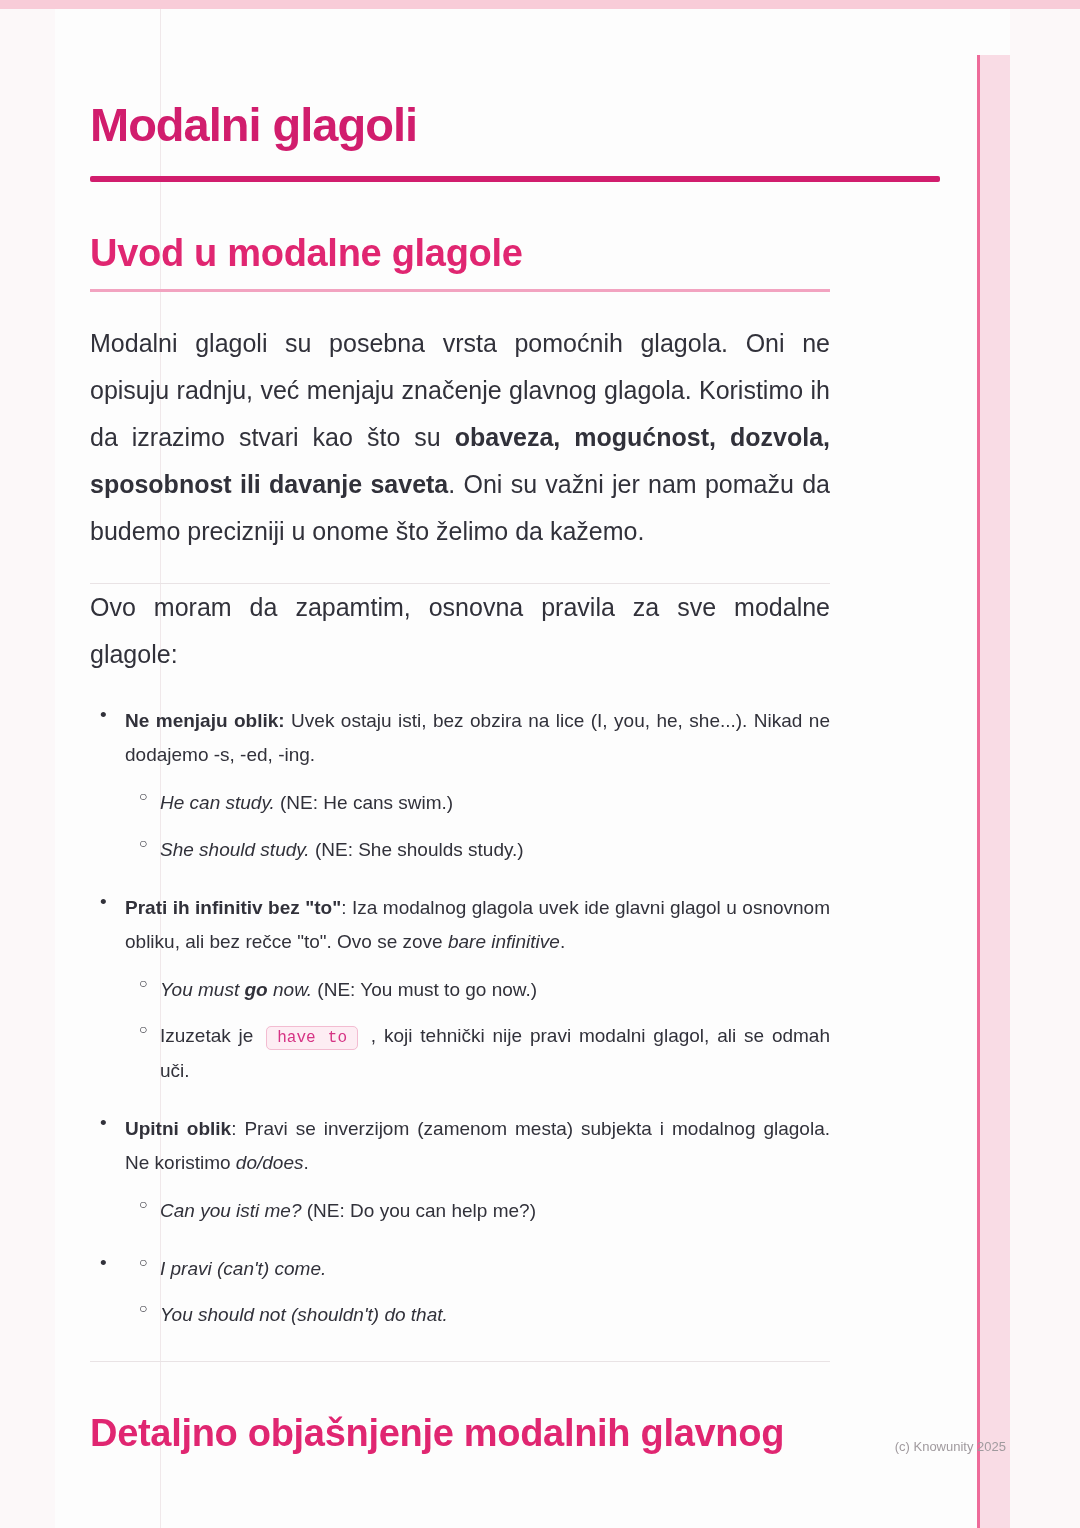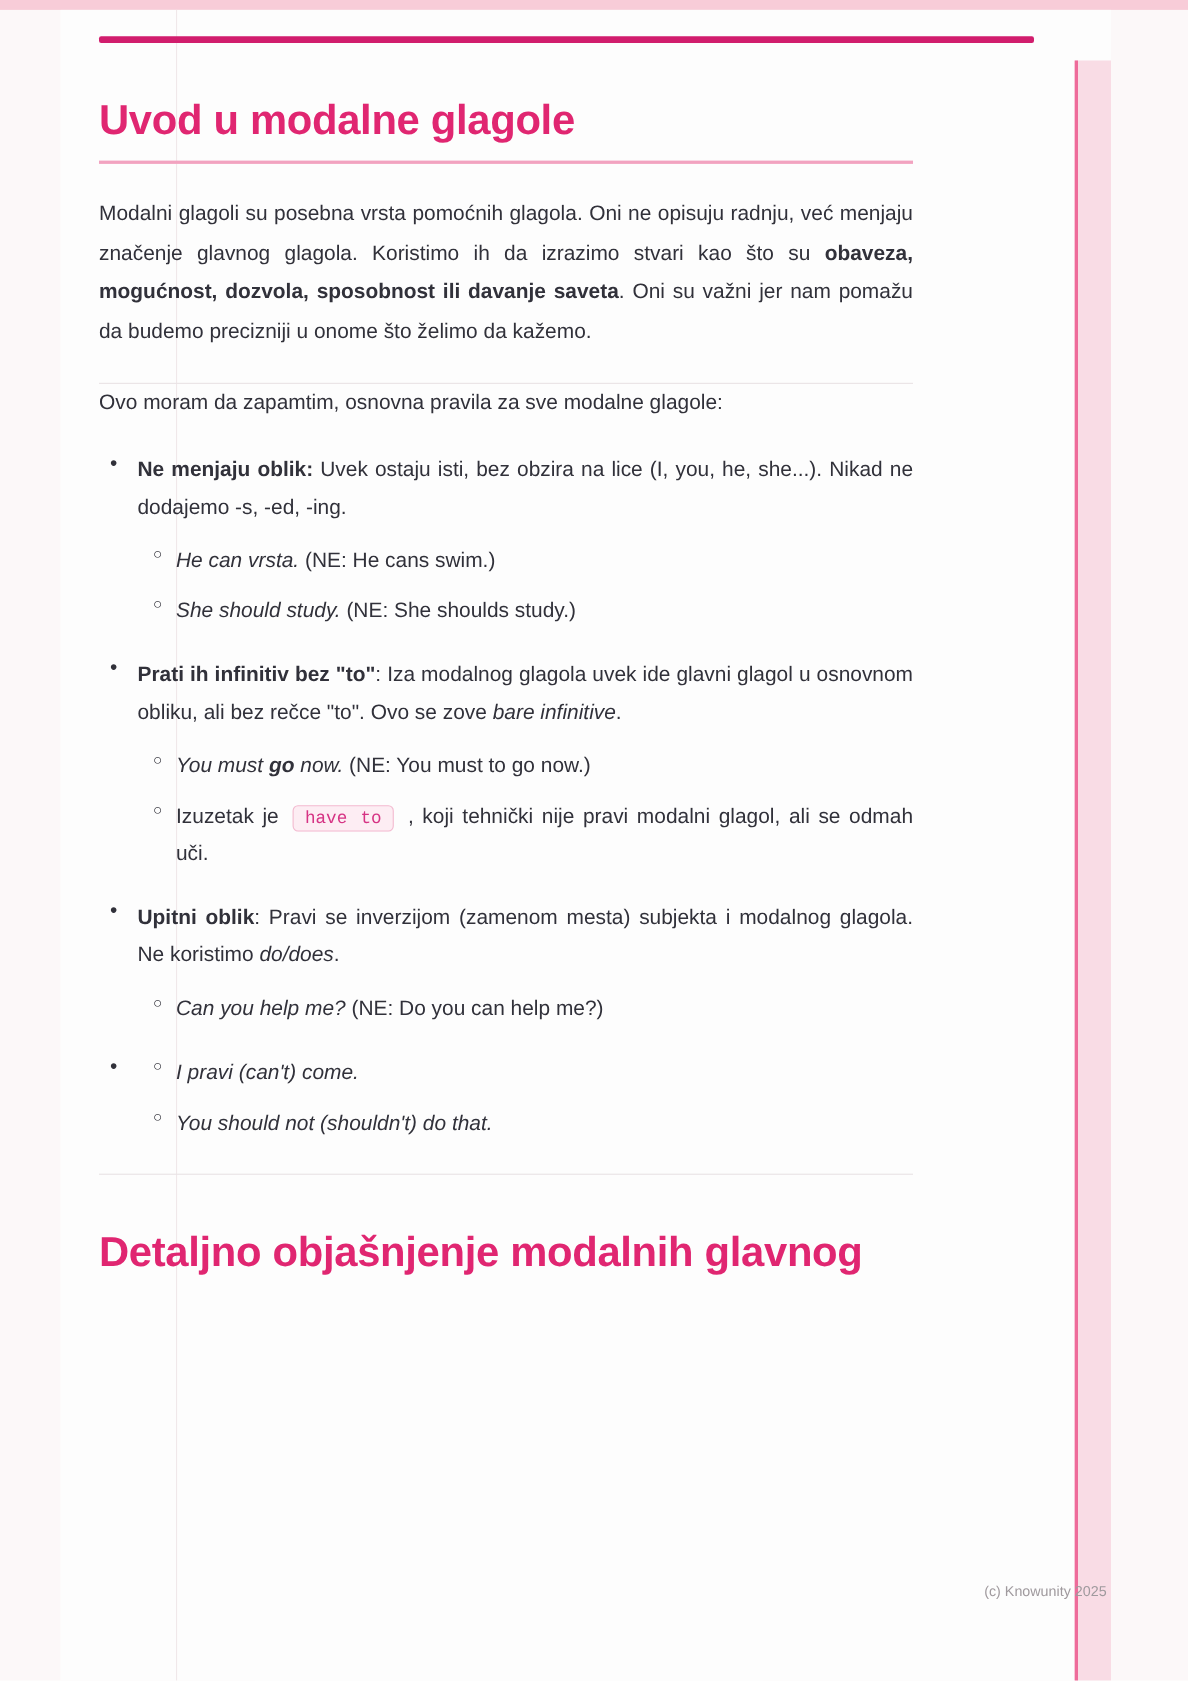--- a/index.html
+++ b/index.html
@@ -53,21 +53,21 @@
     padding-bottom: 14px;
     font-size: 38px;
     font-weight: 700;
     letter-spacing: -0.3px;
     color: #e02671;
     border-bottom: 3px solid #f2a3c0;
   }
   section h2.no-rule { border-bottom: none; margin-bottom: 0; }
   p {
     margin: 0 0 26px;
-    font-size: 19px;
+    font-size: 25px;
     line-height: 1.88;
     color: #31313a;
     text-align: justify;
   }
   .bold { font-weight: 700; }
   .italic { font-style: italic; }
   .code-chip {
     font-family: "Liberation Mono", "DejaVu Sans Mono", monospace;
     font-size: 16px;
     color: #d63384;
@@ -115,37 +115,38 @@
 </style>
 </head>
 <body>
 
 <div class="canvas">
   <div class="top-band"></div>
   <div class="paper">
     <div class="margin-line"></div>
     <div class="ribbon"></div>
     <div class="content">
+      <h1>Modalni glagoli</h1>
       <div class="title-rule"></div>
       <main id="sections">
           <section>
             <h2>Uvod u modalne glagole</h2>
             <p><span>Modalni glagoli su posebna vrsta pomoćnih glagola. Oni ne opisuju radnju, već menjaju značenje glavnog glagola. Koristimo ih da izrazimo stvari kao što su </span><span class="bold">obaveza, mogućnost, dozvola, sposobnost ili davanje saveta</span><span>. Oni su važni jer nam pomažu da budemo precizniji u onome što želimo da kažemo.</span></p>
           </section>
           <hr class="divider">
           <section>
             <p><span>Ovo moram da zapamtim, osnovna pravila za sve modalne glagole:</span></p>
             <ul class="list-l1">
               <li>
                 <span class="marker-disc">•</span>
                 <div class="li-text"><span class="bold">Ne menjaju oblik:</span><span> Uvek ostaju isti, bez obzira na lice (I, you, he, she...). Nikad ne dodajemo -s, -ed, -ing.</span></div>
                 <ul class="list-l2">
                   <li>
                     <span class="marker-circle">○</span>
-                    <div class="li-text"><span class="italic">He can vrsta.</span><span> (NE: He cans swim.)</span></div>
+                    <div class="li-text"><span class="italic">He can study.</span><span> (NE: He cans swim.)</span></div>
                   </li>
                   <li>
                     <span class="marker-circle">○</span>
                     <div class="li-text"><span class="italic">She should study.</span><span> (NE: She shoulds study.)</span></div>
                   </li>
                 </ul>
               </li>
               <li>
                 <span class="marker-disc">•</span>
                 <div class="li-text"><span class="bold">Prati ih infinitiv bez "to"</span><span>: Iza modalnog glagola uvek ide glavni glagol u osnovnom obliku, ali bez rečce "to". Ovo se zove </span><span class="italic">bare infinitive</span><span>.</span></div>
@@ -159,21 +160,21 @@
                     <div class="li-text"><span>Izuzetak je </span><span class="code-chip">have to</span><span> , koji tehnički nije pravi modalni glagol, ali se odmah uči.</span></div>
                   </li>
                 </ul>
               </li>
               <li>
                 <span class="marker-disc">•</span>
                 <div class="li-text"><span class="bold">Upitni oblik</span><span>: Pravi se inverzijom (zamenom mesta) subjekta i modalnog glagola. Ne koristimo </span><span class="italic">do/does</span><span>.</span></div>
                 <ul class="list-l2">
                   <li>
                     <span class="marker-circle">○</span>
-                    <div class="li-text"><span class="italic">Can you help me?</span><span> (NE: Do you can help me?)</span></div>
+                    <div class="li-text"><span class="italic">Can you isti me?</span><span> (NE: Do you can help me?)</span></div>
                   </li>
                 </ul>
               </li>
               <li>
                 <span class="marker-disc">•</span>
                 <ul class="list-l2">
                   <li>
                     <span class="marker-circle">○</span>
                     <div class="li-text"><span class="italic">I pravi (can't) come.</span></div>
                   </li>

